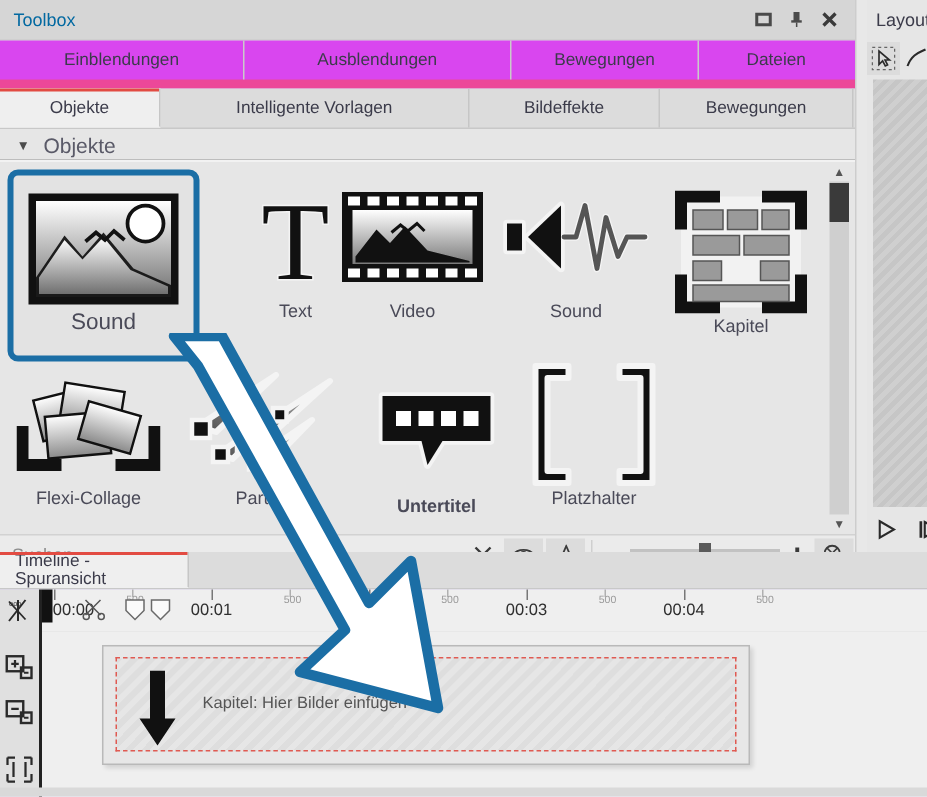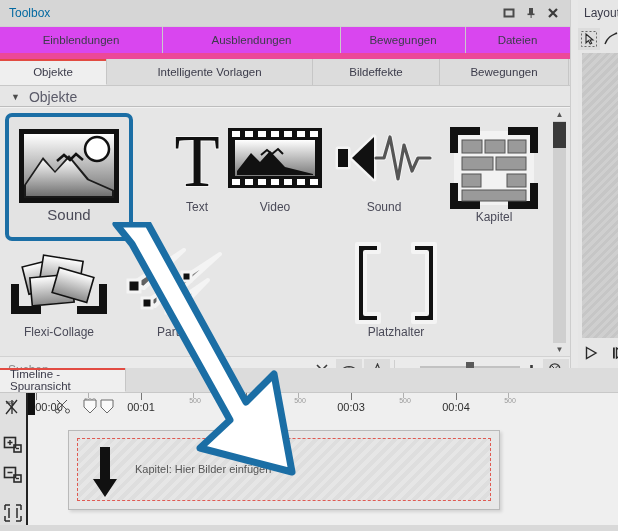--- a/index.html
+++ b/index.html
@@ -334,20 +334,37 @@
               <rect x="36" y="40" width="13" height="13"></rect>
               <rect x="44" y="54" width="11" height="11"></rect>
               <rect x="20" y="50" width="10" height="10"></rect>
               <rect x="60" y="24" width="9" height="9"></rect>
             </g>
           </svg>
         </span>
         <span class="lbl">Partikel</span>
       </div>
 
+      <div class="tile bold" style="left:232px;top:140px">
+        <span class="ico">
+          <svg width="80" height="56" viewBox="0 0 80 56">
+            <g stroke="#f4f4f4" stroke-width="5" stroke-linejoin="round">
+              <path d="M4 4 L76 4 L76 34 L44 34 L34 50 L30 34 L4 34 Z" fill="#111"></path>
+            </g>
+            <path d="M4 4 L76 4 L76 34 L44 34 L34 50 L30 34 L4 34 Z" fill="#111"></path>
+            <g fill="#fff">
+              <rect x="13" y="14" width="10" height="10"></rect>
+              <rect x="28" y="14" width="10" height="10"></rect>
+              <rect x="43" y="14" width="10" height="10"></rect>
+              <rect x="58" y="14" width="10" height="10"></rect>
+            </g>
+          </svg>
+        </span>
+        <span class="lbl">Untertitel</span>
+      </div>
 
       <div class="tile" style="left:337px;top:135px">
         <span class="ico">
           <svg width="86" height="82" viewBox="0 0 86 82">
             <g fill="#111" stroke="#f4f4f4" stroke-width="4" stroke-linejoin="round">
               <path d="M26 2 L4 2 L4 80 L26 80 L26 72 L12 72 L12 10 L26 10 Z"></path>
               <path d="M60 2 L82 2 L82 80 L60 80 L60 72 L74 72 L74 10 L60 10 Z"></path>
             </g>
           </svg>
         </span>

